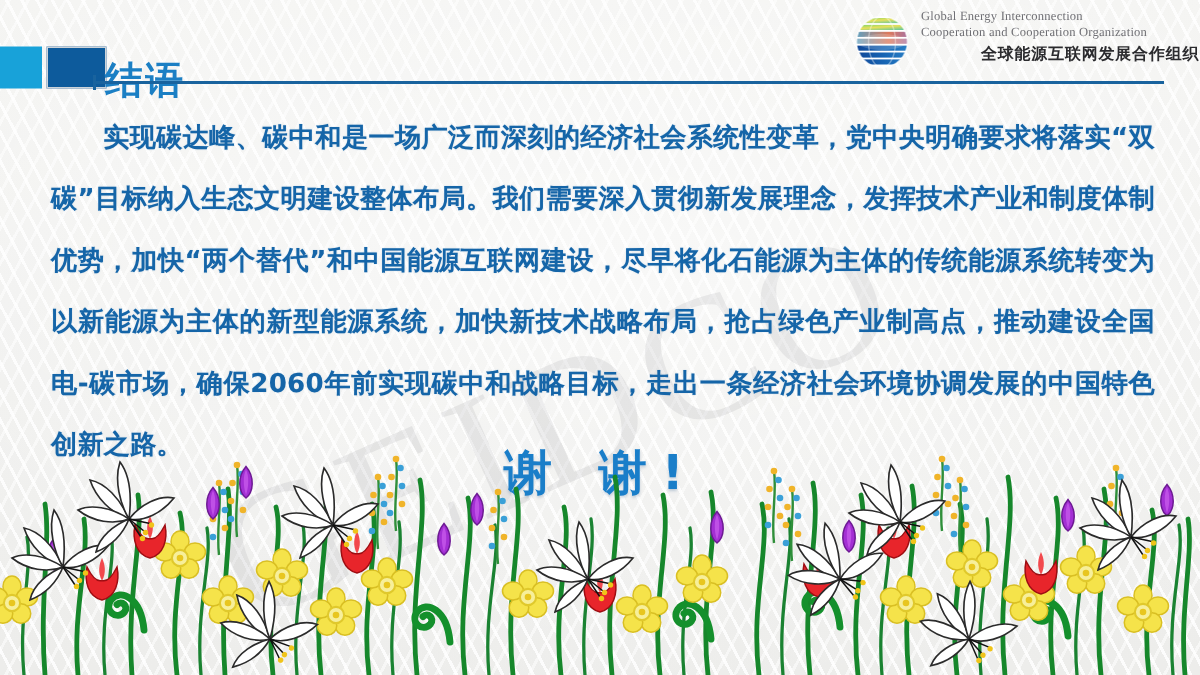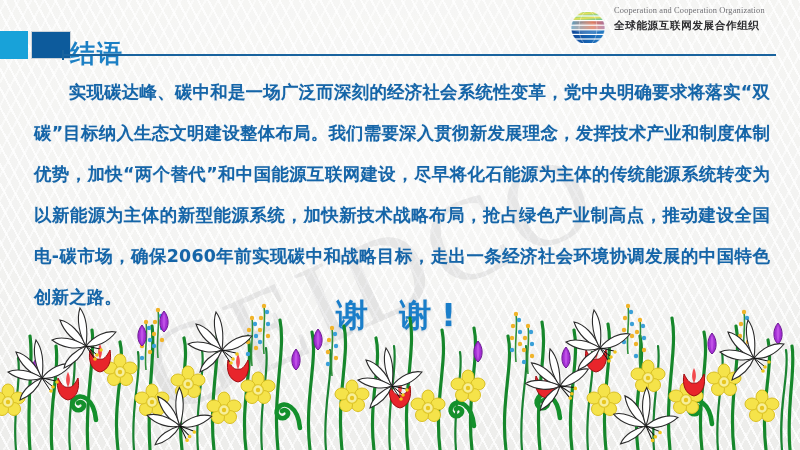--- a/index.html
+++ b/index.html
@@ -52,20 +52,21 @@
   .logo{position:absolute;left:566px;top:4px;width:232px;height:48px;}
   .logo-globe{position:absolute;left:0;top:2px;width:44px;height:44px;}
   .logo-text{position:absolute;left:48px;top:2px;}
   .logo-en{
     font-family:"Liberation Serif","DejaVu Serif",serif;
     font-size:8.4px;line-height:10.6px;color:#6f6f74;letter-spacing:.15px;white-space:nowrap;
   }
   .logo-cn{
     margin-top:2px;font-size:10.6px;font-weight:bold;color:#2b2b2e;letter-spacing:.6px;white-space:nowrap;
     font-family:"DejaVu Sans","Liberation Sans",sans-serif;
+    margin-left:40px;
   }
   
   .body-copy{
     position:absolute;left:34px;top:72px;width:736px;
     font-size:17.4px;line-height:41px;font-weight:bold;color:#1565a8;
     letter-spacing:.2px;text-align:justify;text-justify:inter-ideograph;
     font-family:"DejaVu Sans","Liberation Sans",sans-serif;
     text-shadow:0 0 1px rgba(21,101,168,.25);
   }
   .body-copy p{margin:0;text-indent:2em;}
@@ -132,20 +133,21 @@
             <rect x="0" y="29" width="44" height="3.4" fill="url(#gBot)"></rect>
             <rect x="0" y="33.6" width="44" height="3.4" fill="url(#gBot)"></rect>
           </g>
           <path d="M2 22 Q22 11 42 22 Q22 33 2 22Z" fill="#ffffff" opacity=".18"></path>
           <ellipse cx="22" cy="22" rx="9" ry="17" fill="none" stroke="#ffffff" stroke-width="1" opacity=".35"></ellipse>
         </g>
         <circle cx="22" cy="22" r="17" fill="none" stroke="#ffffff" stroke-width="1.2" opacity=".55"></circle>
       </svg>
     </div>
     <div class="logo-text">
+      <div class="logo-en">Global Energy Interconnection</div>
       <div class="logo-en">Cooperation and Cooperation Organization</div>
       <div class="logo-cn">全球能源互联网发展合作组织</div>
     </div>
   </div>
 
   <div class="body-copy">
     <p>实现碳达峰、碳中和是一场广泛而深刻的经济社会系统性变革，党中央明确要求将落实“双碳”目标纳入生态文明建设整体布局。我们需要深入贯彻新发展理念，发挥技术产业和制度体制优势，加快“两个替代”和中国能源互联网建设，尽早将化石能源为主体的传统能源系统转变为以新能源为主体的新型能源系统，加快新技术战略布局，抢占绿色产业制高点，推动建设全国电-碳市场，确保2060年前实现碳中和战略目标，走出一条经济社会环境协调发展的中国特色创新之路。</p>
   </div>
 
   <div class="thanks">谢 谢!</div>

